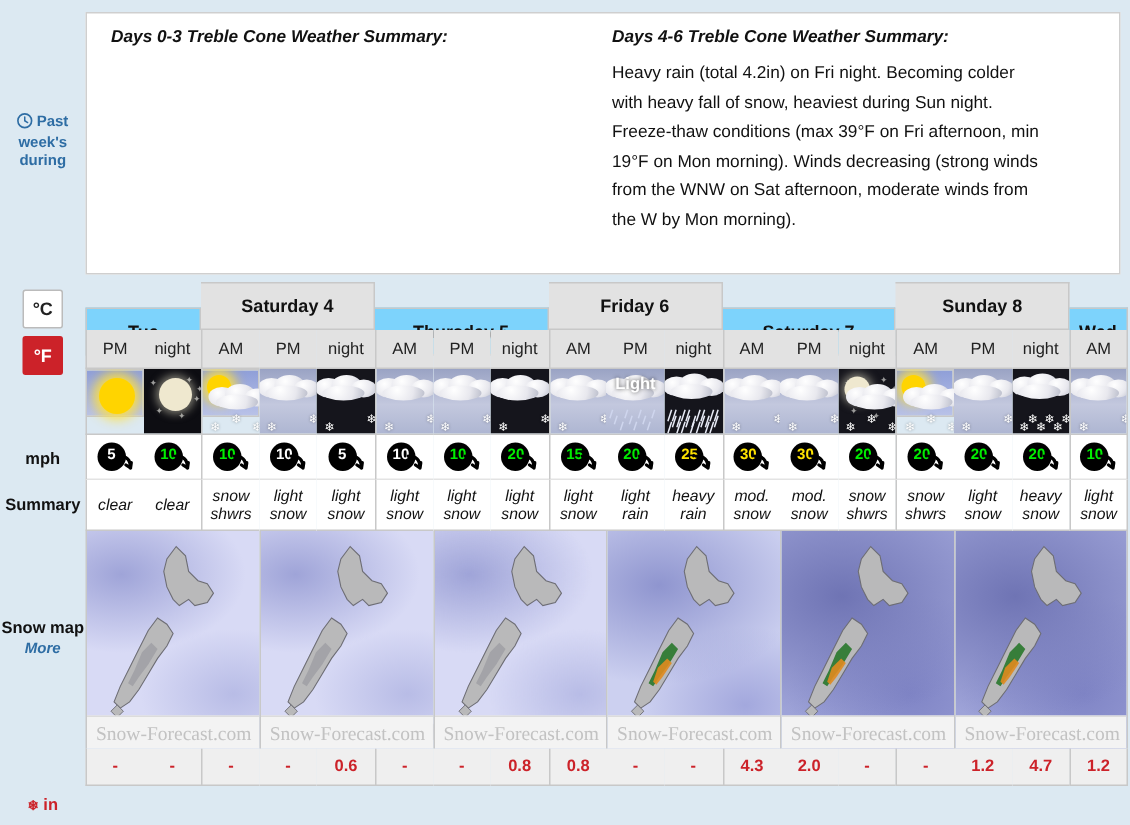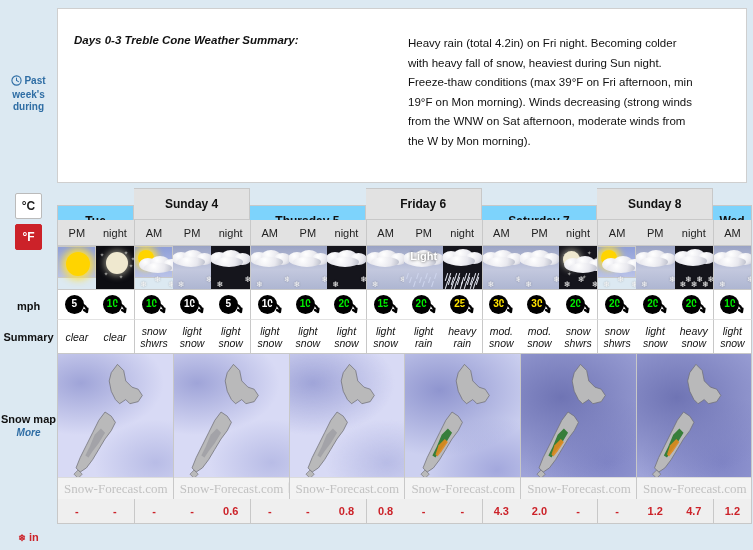--- a/index.html
+++ b/index.html
@@ -42,21 +42,21 @@
   .lab-snowmap { top: 412px; line-height: 14px; }
   .lab-snowmap .more { display:block; color:#2e6da4; font-style: italic; font-weight: bold; font-size: 10px;}
   .lab-in { top: 531px; color:#cc2229; font-size: 11px; }
   .snowflake-ic { color:#cc2229; font-size:9px; }
 
   
   .summary-panel {
     position: absolute; left: 57px; top: 8px; width: 690px; height: 175px;
     background: #fff; border: 1px solid #cfcfcf;
   }
-  .sum-col { position: absolute; top: 25px; width: 288px; }
+  .sum-col { position: absolute; top: 10px; width: 288px; }
   .sum-col.left  { left: 16px; }
   .sum-col.right { left: 350px; }
   .sum-title {
     font-size: 11.5px; font-weight: bold; font-style: italic; color: #111;
     margin-bottom: 9px;
   }
   .sum-body {
     font-size: 11.5px; color: #111; line-height: 19.5px;
   }
 
@@ -238,31 +238,32 @@
       <span class="snowflake-ic">❄</span>
       <span>in</span>
     </div>
   </div>
 
   <div class="summary-panel">
     <div class="sum-col left">
       <div class="sum-title">Days 0-3 Treble Cone Weather Summary:</div>
     </div>
     <div class="sum-col right">
+      <div class="sum-title">Days 4-6 Treble Cone Weather Summary:</div>
       <div class="sum-body">Heavy rain (total 4.2in) on Fri night. Becoming colder with heavy fall of snow, heaviest during Sun night. Freeze-thaw conditions (max 39°F on Fri afternoon, min 19°F on Mon morning). Winds decreasing (strong winds from the WNW on Sat afternoon, moderate winds from the W by Mon morning).</div>
     </div>
   </div>
 
   <div class="table">
     <div class="row r-day" id="row-day">
         <div class="day cell sh0" style="width: 77.2px; border-left: 1px solid rgb(200, 200, 200);">
           <span>Tue</span>
         </div>
         <div class="day cell sh1" style="width: 115.8px;">
-          <span>Sunday 4</span>
+          <span>Saturday 4</span>
         </div>
         <div class="day cell sh0" style="width: 115.8px;">
           <span>Thursday 5</span>
         </div>
         <div class="day cell sh1" style="width: 115.8px;">
           <span>Friday 6</span>
         </div>
         <div class="day cell sh0" style="width: 115.8px;">
           <span>Saturday 7</span>
         </div>

